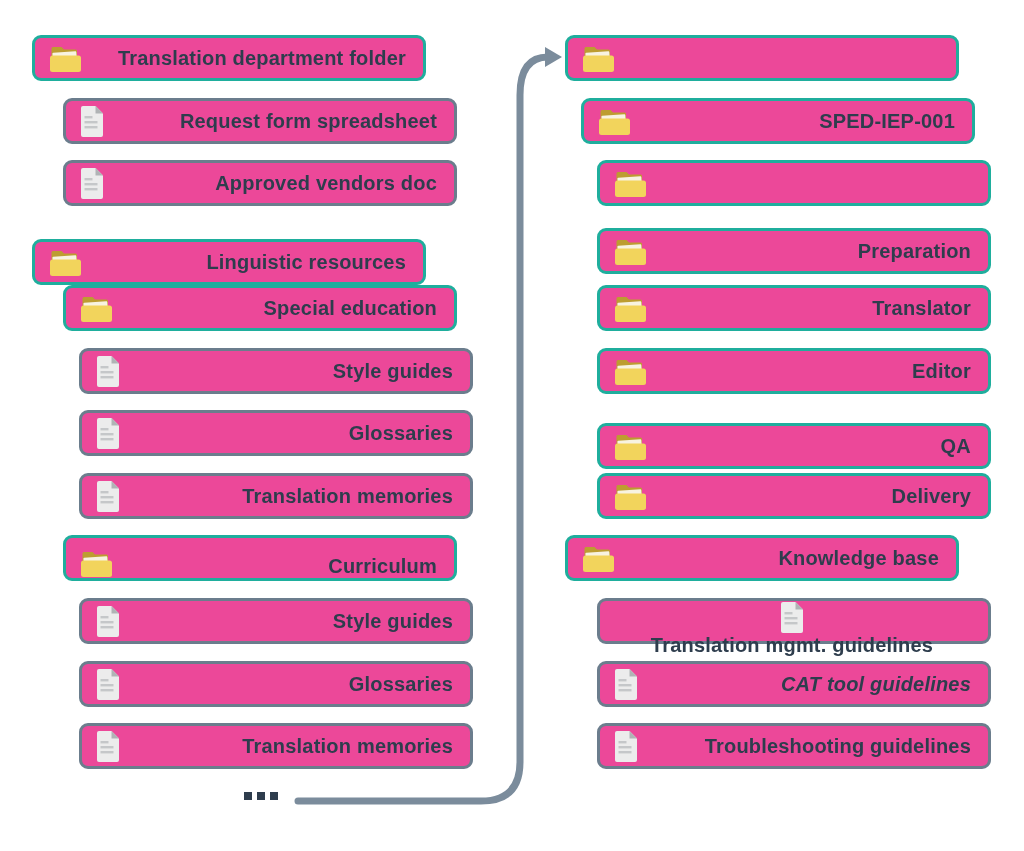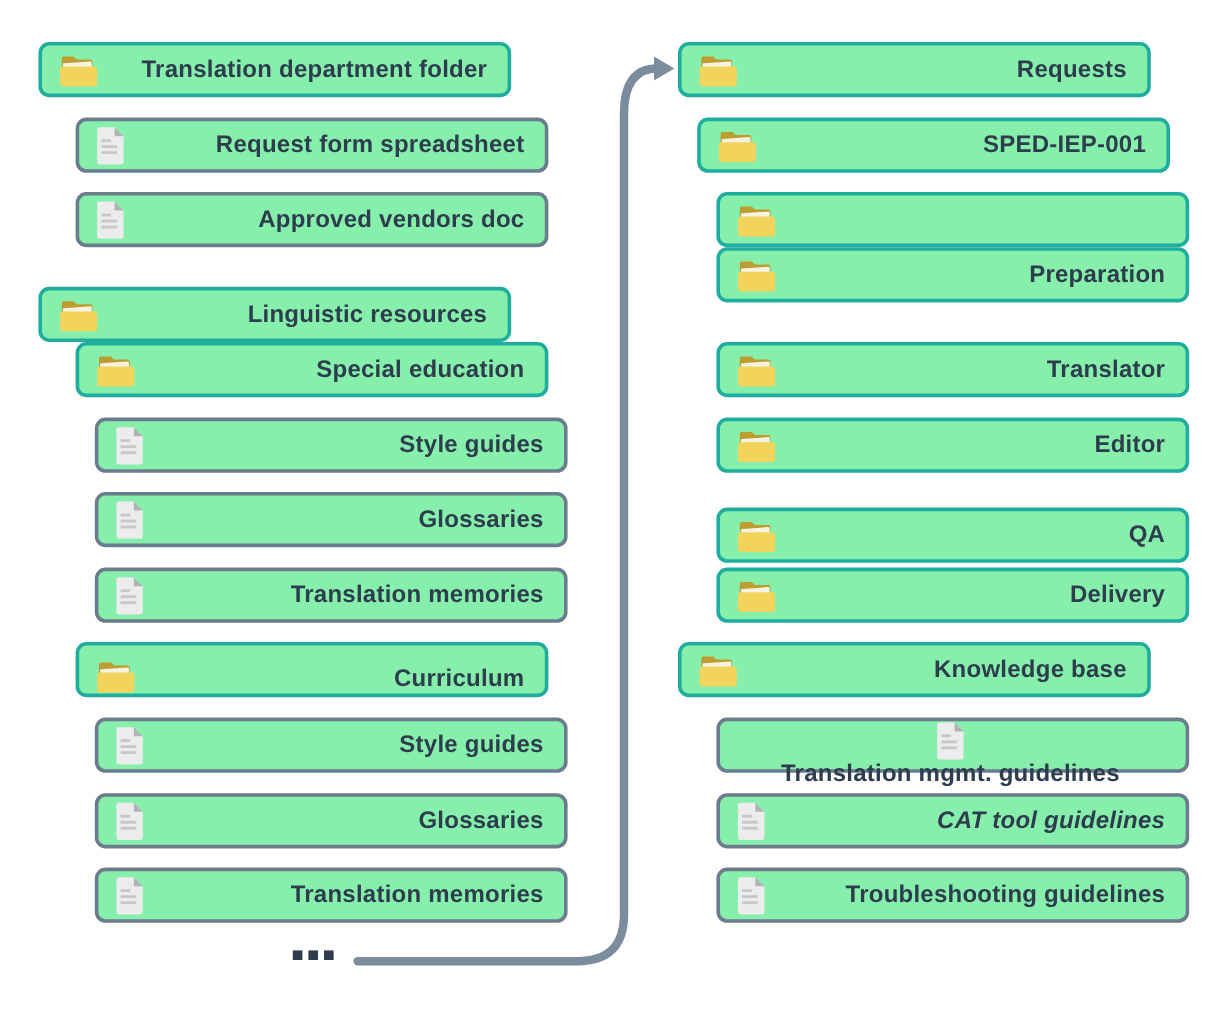--- a/index.html
+++ b/index.html
@@ -9,21 +9,21 @@
     height: 851px;
     background: #ffffff;
     font-family: "Liberation Sans", sans-serif;
     overflow: hidden;
   }
   .node {
     position: absolute;
     width: 394px;
     height: 46px;
     box-sizing: border-box;
-    background: #86efac;
+    background: #ec4899;
     border-radius: 9px;
     display: flex;
     align-items: center;
     padding: 0 17px 0 13px;
   }
   .node-folder { border: 3px solid var(--c-teal); }
   .node-doc    { border: 3px solid var(--c-gray); }
   .label {
     flex: 1;
     text-align: right;
@@ -169,38 +169,37 @@
         <span class="label">Translation memories</span>
       </div>
     </div>
   <div id="right-col">
       <div class="node node-folder" style="left: 565px; top: 35px;">
         <svg class="icon-folder" viewBox="0 0 34 29" aria-hidden="true">
           <path d="M3 12 V4.5 Q3 3 4.5 3 H13 L15.5 5.5 H27 Q28.5 5.5 28.5 7 V12 Z" fill="var(--c-folder-back)"></path>
           <rect x="4" y="8" width="24" height="6" rx="1" fill="var(--c-folder-paper)" transform="rotate(-4 16 11)"></rect>
           <rect x="1.5" y="11.5" width="31" height="16.5" rx="2.5" fill="var(--c-folder-front)"></rect>
         </svg>
-        <span class="label">Requests</span>
       </div>
       <div class="node node-folder" style="left: 581px; top: 98px;">
         <svg class="icon-folder" viewBox="0 0 34 29" aria-hidden="true">
           <path d="M3 12 V4.5 Q3 3 4.5 3 H13 L15.5 5.5 H27 Q28.5 5.5 28.5 7 V12 Z" fill="var(--c-folder-back)"></path>
           <rect x="4" y="8" width="24" height="6" rx="1" fill="var(--c-folder-paper)" transform="rotate(-4 16 11)"></rect>
           <rect x="1.5" y="11.5" width="31" height="16.5" rx="2.5" fill="var(--c-folder-front)"></rect>
         </svg>
         <span class="label">SPED-IEP-001</span>
       </div>
       <div class="node node-folder" style="left: 597px; top: 160px;">
         <svg class="icon-folder" viewBox="0 0 34 29" aria-hidden="true">
           <path d="M3 12 V4.5 Q3 3 4.5 3 H13 L15.5 5.5 H27 Q28.5 5.5 28.5 7 V12 Z" fill="var(--c-folder-back)"></path>
           <rect x="4" y="8" width="24" height="6" rx="1" fill="var(--c-folder-paper)" transform="rotate(-4 16 11)"></rect>
           <rect x="1.5" y="11.5" width="31" height="16.5" rx="2.5" fill="var(--c-folder-front)"></rect>
         </svg>
       </div>
-      <div class="node node-folder" style="left: 597px; top: 206px;">
+      <div class="node node-folder" style="left: 597px; top: 228px;">
         <svg class="icon-folder" viewBox="0 0 34 29" aria-hidden="true">
           <path d="M3 12 V4.5 Q3 3 4.5 3 H13 L15.5 5.5 H27 Q28.5 5.5 28.5 7 V12 Z" fill="var(--c-folder-back)"></path>
           <rect x="4" y="8" width="24" height="6" rx="1" fill="var(--c-folder-paper)" transform="rotate(-4 16 11)"></rect>
           <rect x="1.5" y="11.5" width="31" height="16.5" rx="2.5" fill="var(--c-folder-front)"></rect>
         </svg>
         <span class="label">Preparation</span>
       </div>
       <div class="node node-folder" style="left: 597px; top: 285px; gap: 32px;">
         <svg class="icon-folder" viewBox="0 0 34 29" aria-hidden="true">
           <path d="M3 12 V4.5 Q3 3 4.5 3 H13 L15.5 5.5 H27 Q28.5 5.5 28.5 7 V12 Z" fill="var(--c-folder-back)"></path>

